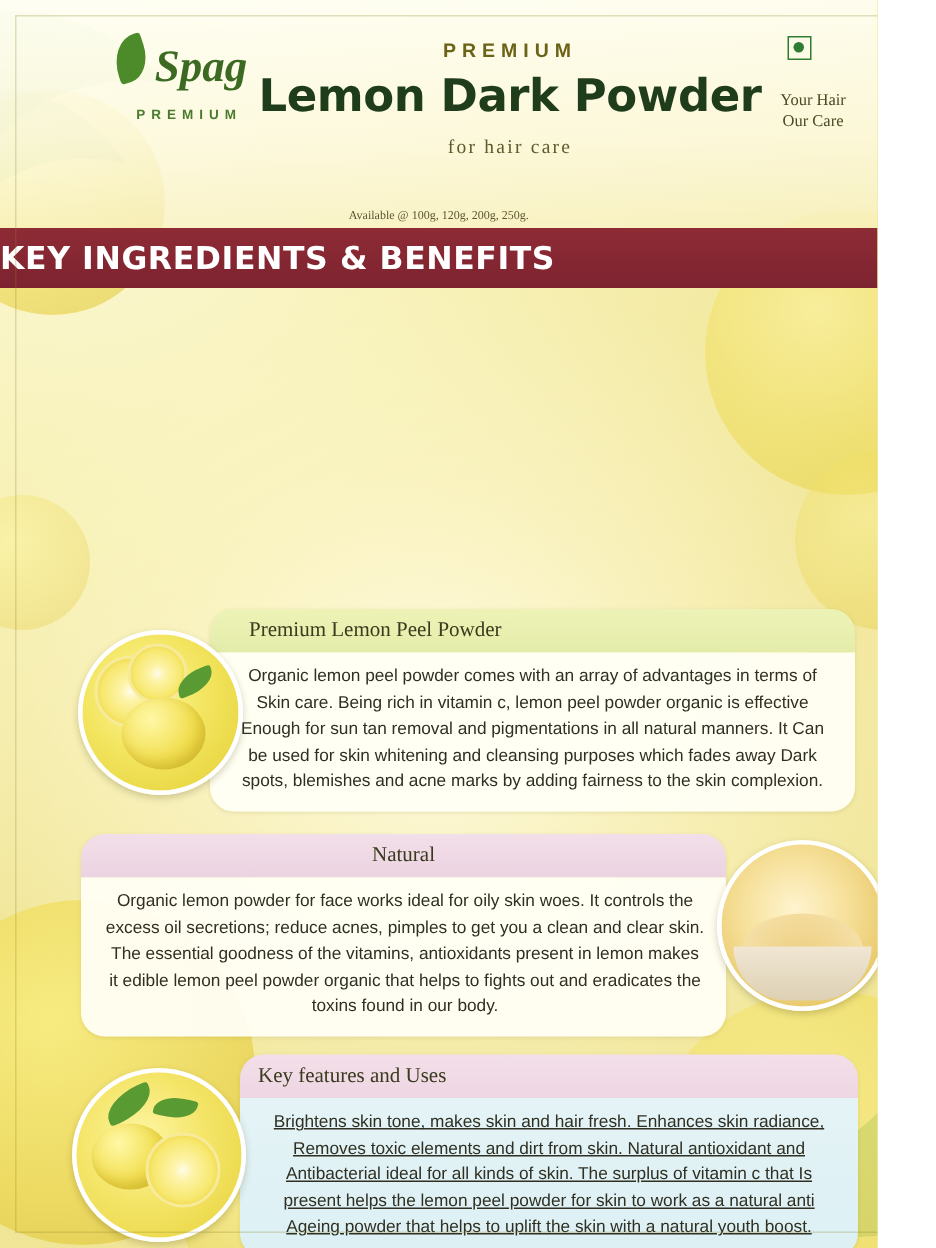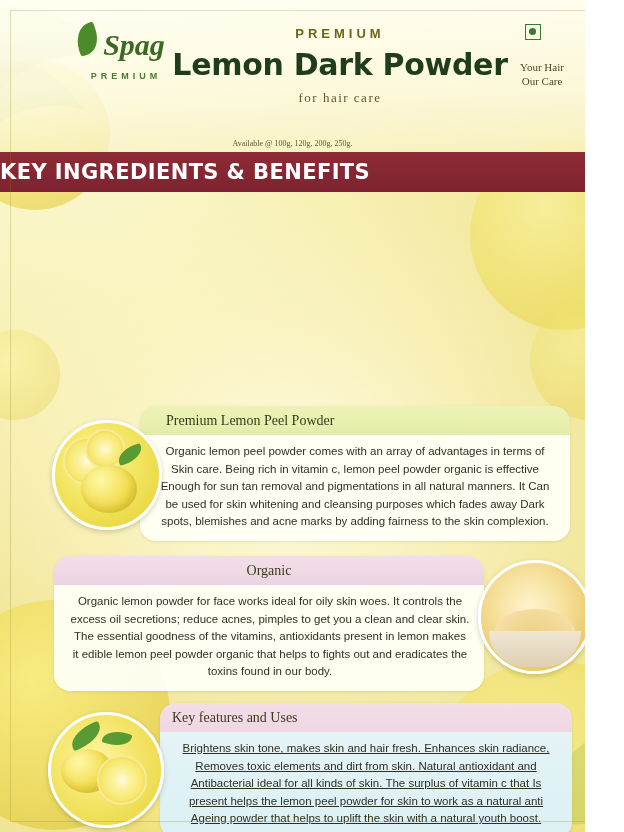--- a/index.html
+++ b/index.html
@@ -333,21 +333,21 @@
       <div class="card-body sec1-body">Organic lemon peel powder comes with an array of advantages in terms of Skin care. Being rich in vitamin c, lemon peel powder organic is effective Enough for sun tan removal and pigmentations in all natural manners.  It Can be used for skin whitening and cleansing purposes which fades away Dark spots, blemishes and acne marks by adding fairness to the skin complexion.</div>
     </div>
     <div class="img-circle img1">
       <span class="lemon-slice" style="left:8px; top:14px; width:44px; height:44px;"></span>
       <span class="lemon-slice" style="left:30px; top:6px; width:36px; height:36px;"></span>
       <span class="lemon-body" style="left:26px; top:42px; width:56px; height:48px;"></span>
       <span class="leaf-sm" style="left:62px; top:24px; width:26px; height:15px; transform:rotate(-20deg);"></span>
     </div>
 
     <div class="card sec2-card">
-      <div class="card-head sec2-head">Organic</div>
+      <div class="card-head sec2-head">Natural</div>
       <div class="card-body sec2-body">Organic lemon powder for face works ideal for oily skin woes. It controls the excess oil secretions; reduce acnes, pimples to get you a clean and clear skin. The essential goodness of the vitamins, antioxidants present in lemon makes it edible lemon peel powder organic that helps to fights out and eradicates the toxins found in our body.</div>
     </div>
     <div class="img-circle img2">
       <span class="powder-mound"></span>
       <span class="bowl"></span>
     </div>
 
     <div class="card sec3-card">
       <div class="card-head sec3-head">Key features and Uses</div>
       <div class="card-body sec3-body">Brightens skin tone, makes skin and hair fresh. Enhances skin radiance, Removes toxic elements and dirt from skin. Natural antioxidant and Antibacterial ideal for all kinds of skin. The surplus of vitamin c that Is present helps the lemon peel powder for skin to work as a natural anti Ageing powder that helps to uplift the skin with a natural youth boost.</div>

